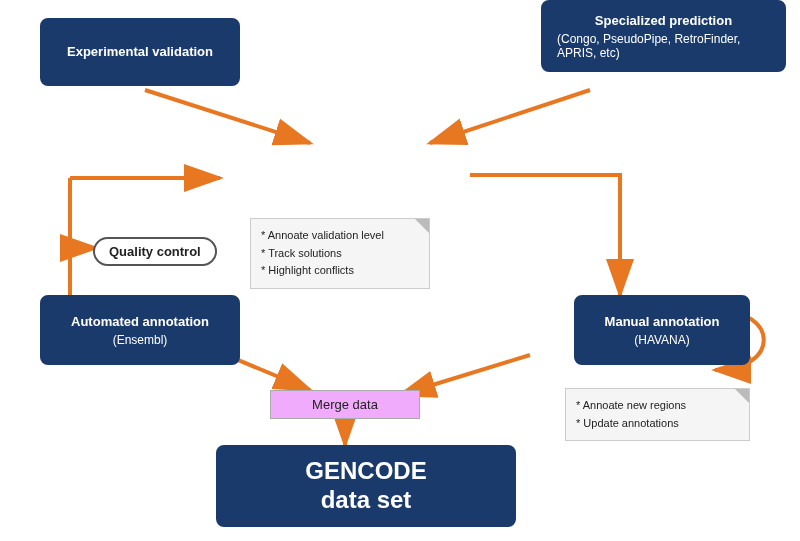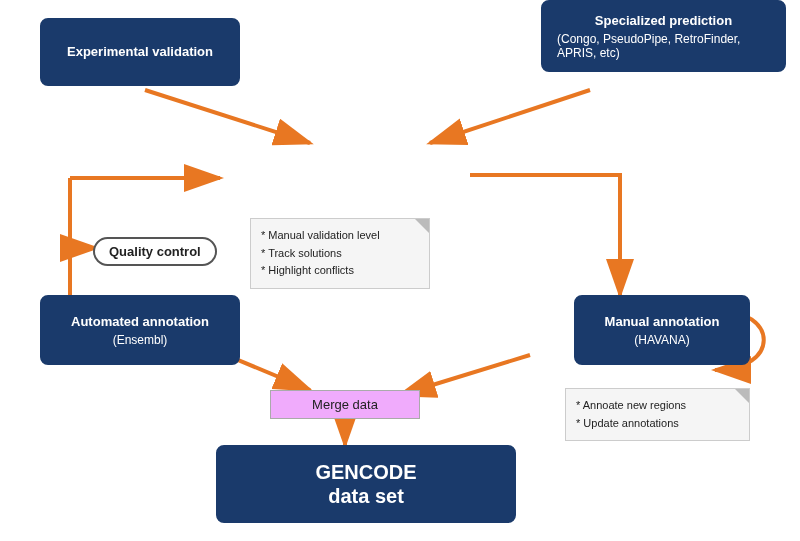--- a/index.html
+++ b/index.html
@@ -40,21 +40,21 @@
     .box-subtitle {
       font-size: 12px;
       font-weight: normal;
       margin-top: 2px;
     }
     .box-gencode {
       background-color: #1a3a6b;
       border: 2px solid #1a3a6b;
     }
     .gencode-title {
-      font-size: 20px;
+      font-size: 24px;
       font-weight: bold;
       line-height: 1.2;
     }
     .paper-note {
       position: absolute;
       background: #f5f5f5;
       border: 1px solid #ccc;
       padding: 8px 10px;
       font-size: 11px;
       color: #222;
@@ -144,21 +144,21 @@
     <div class="box-title">Experimental validation</div>
   </div>
 
   <div class="box box-dark" style="right:14px; top:0; width:245px; min-height:68px;">
     <div class="box-title">Specialized prediction</div>
     <div class="box-subtitle">(Congo, PseudoPipe, RetroFinder, APRIS, etc)</div>
   </div>
 
 
   <div class="paper-note" style="left:250px; top:218px; width:180px;">
-    <div>* Manual validation level</div>
+    <div>* Annoate validation level</div>
     <div>* Track solutions</div>
     <div>* Highlight conflicts</div>
   </div>
 
   <div class="quality-control" style="left:93px; top:237px;">
     <span>Quality control</span>
   </div>
 
   <div class="box box-dark" style="left:14px; top:295px; width:200px; min-height:70px;">
     <div class="box-title">Automated annotation</div>

